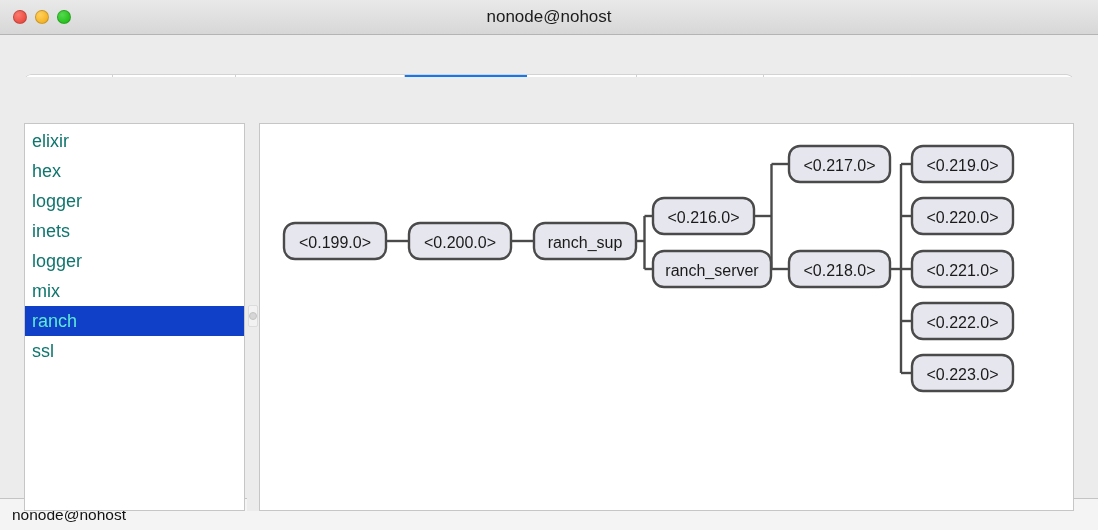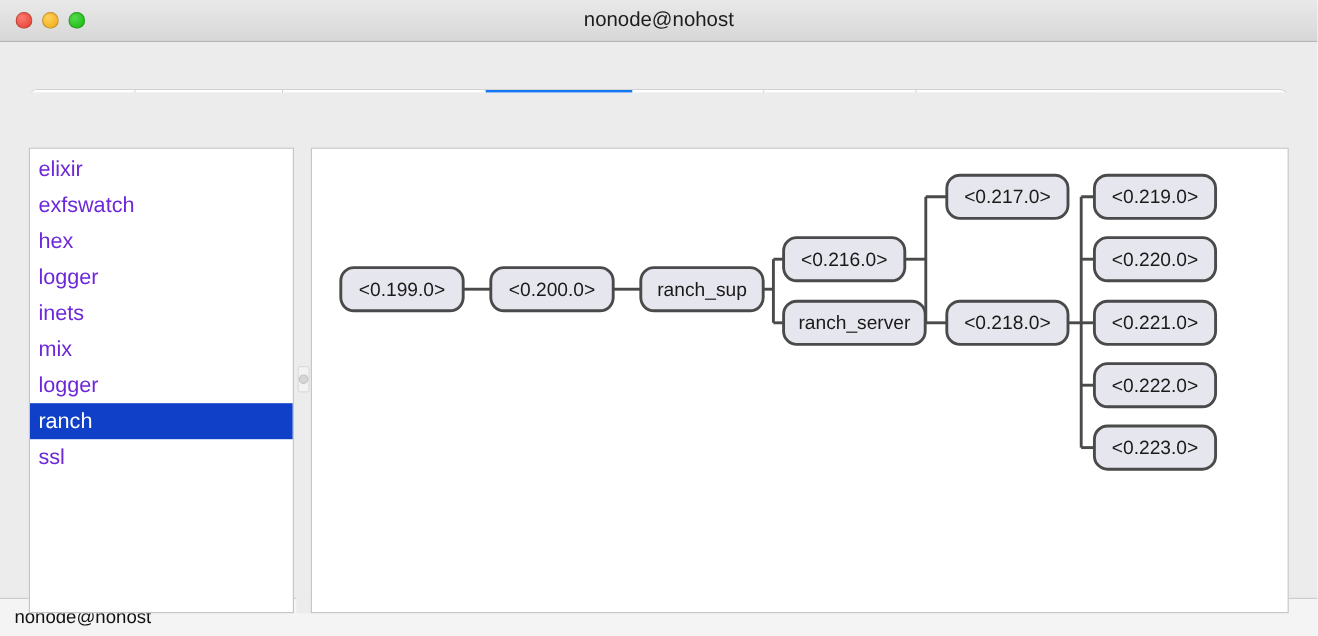--- a/index.html
+++ b/index.html
@@ -103,27 +103,27 @@
   }
   .list {
     list-style: none;
     padding: 2px 0 0 0;
   }
   .list li {
     height: 30px;
     line-height: 30px;
     padding-left: 7px;
     font-size: 18px;
-    color: #6d28d9;
+    color: #0f766e;
     white-space: nowrap;
     cursor: default;
   }
   .list li.selected {
     background: #1040c8;
-    color: #ffffff;
+    color: #5eead4;
   }
 
   
   .splitter {
     position: absolute;
     left: 247px; top: 46px;
     width: 12px; height: 388px;
     background: #ececec;
   }
   .splitter .grip {
@@ -200,26 +200,25 @@
       <div class="tab">Table Viewer</div>
       <div class="tab">Trace Overview</div>
     </div>
   </div>
 
   <div class="body">
 
     <div class="listpane">
       <ul class="list">
         <li>elixir</li>
-        <li>exfswatch</li>
         <li>hex</li>
         <li>logger</li>
         <li>inets</li>
+        <li>logger</li>
         <li>mix</li>
-        <li>logger</li>
         <li class="selected">ranch</li>
         <li>ssl</li>
       </ul>
     </div>
 
     <div class="splitter">
       <div class="grip">
           <i></i>
         </div>
     </div>

